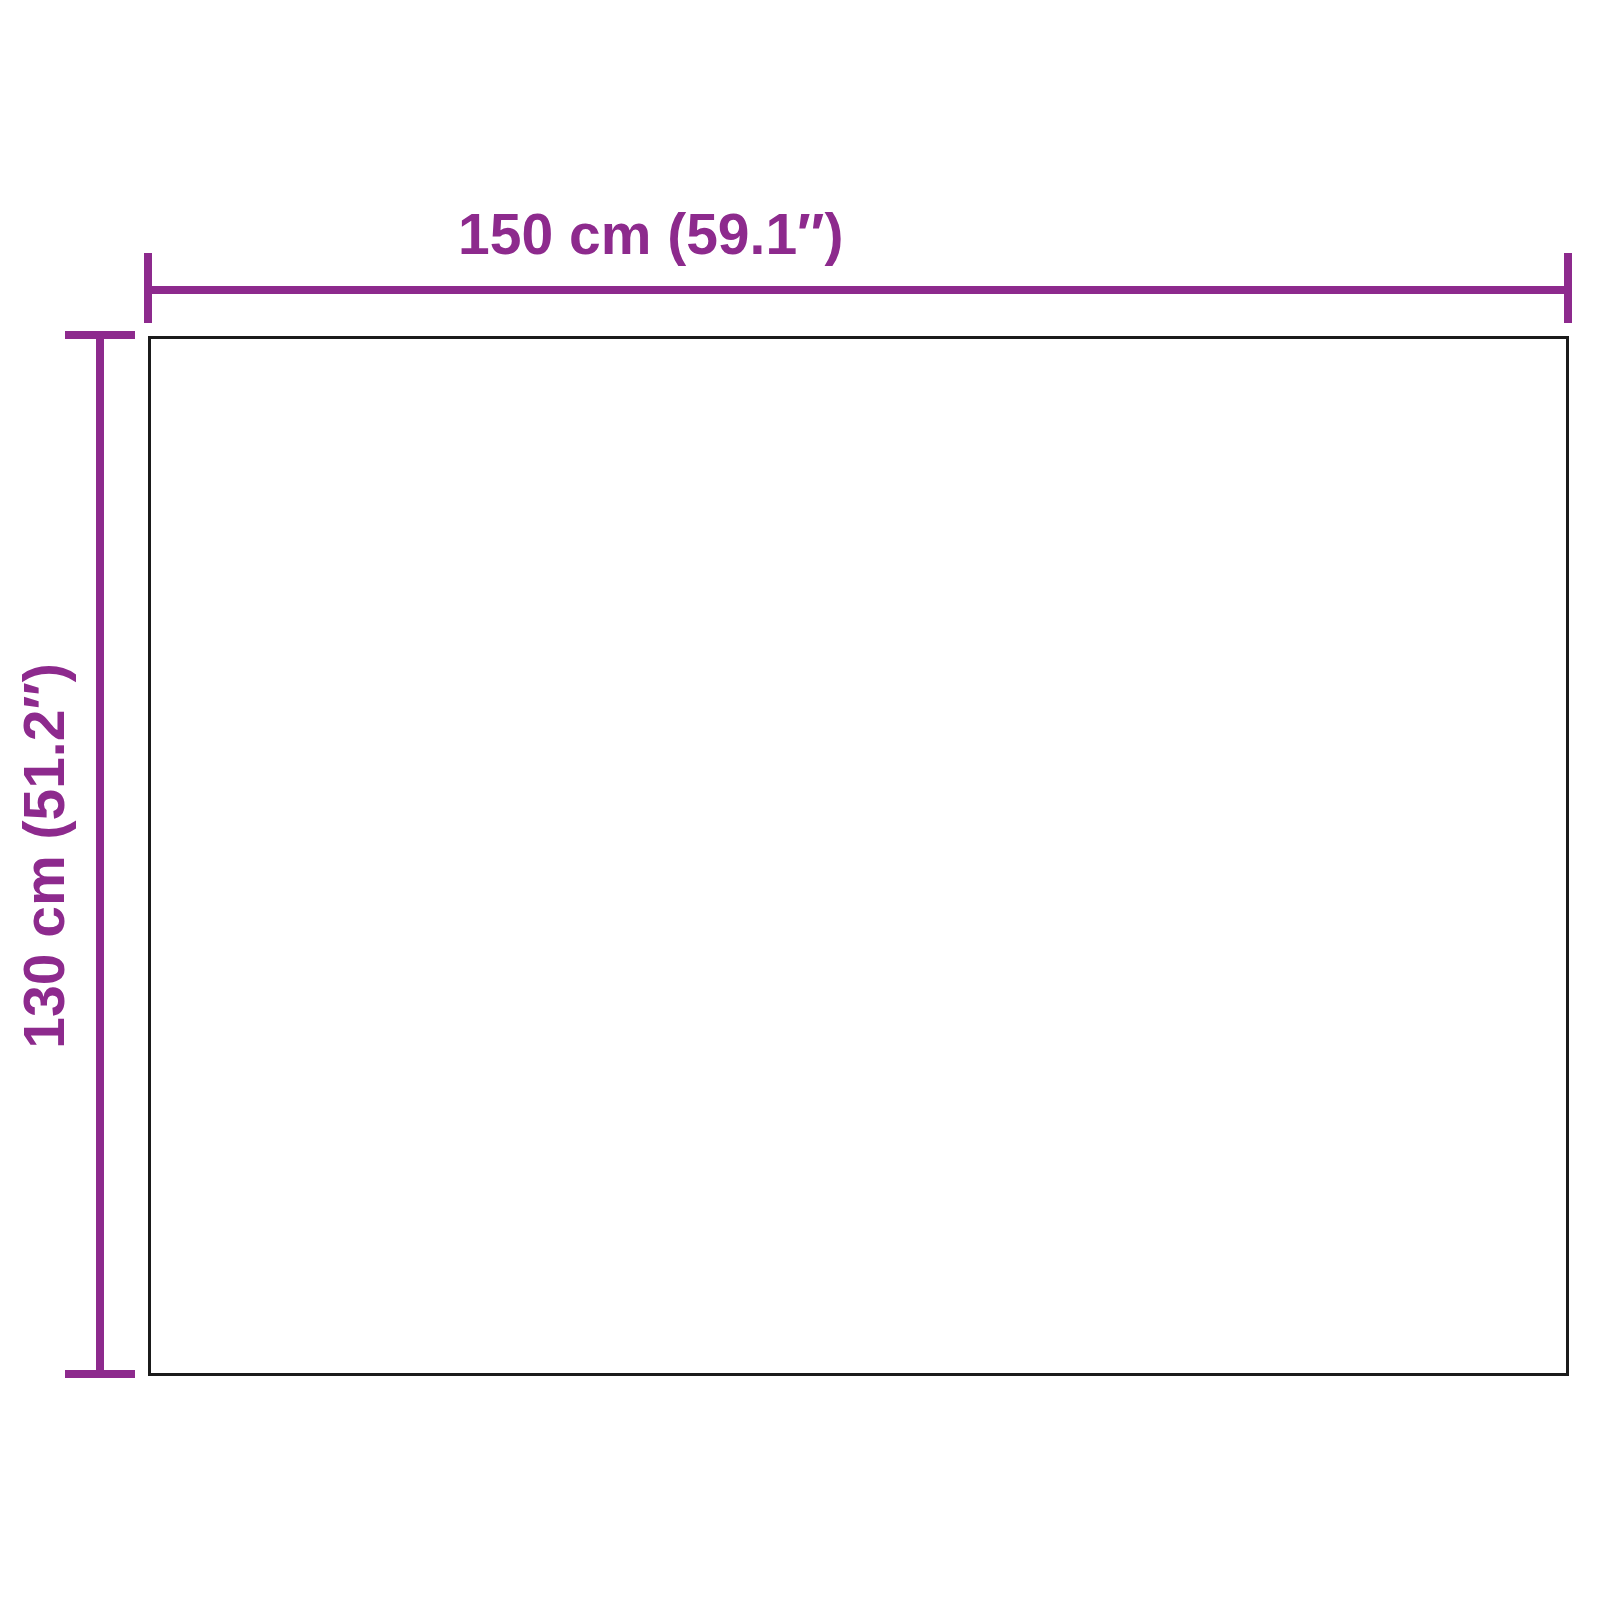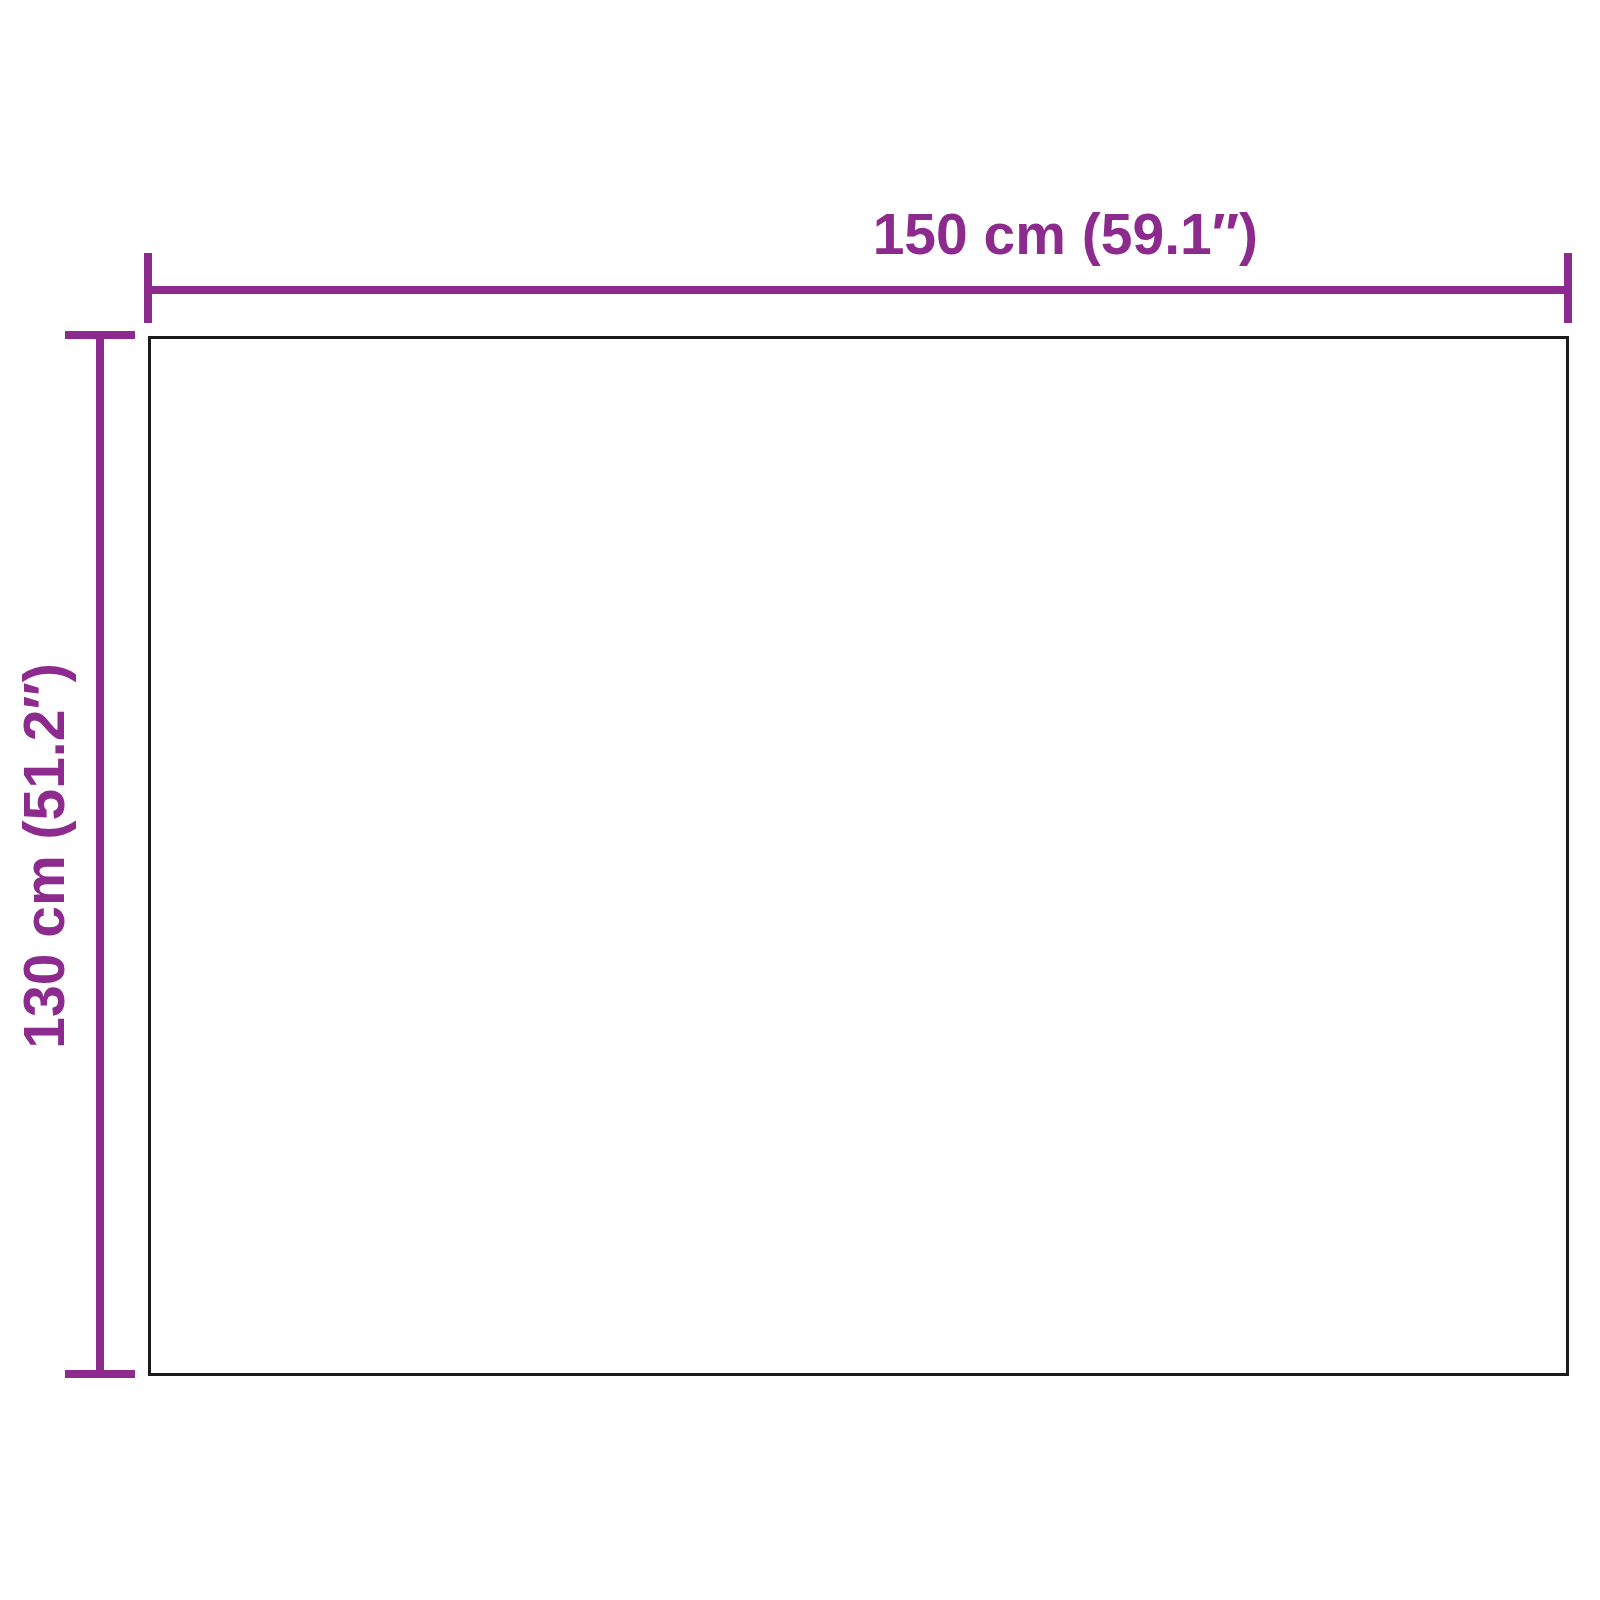--- a/index.html
+++ b/index.html
@@ -41,21 +41,21 @@
     width:8px; height:70px;
     background:var(--accent);
   }
   .h-tick.left{left:144px;}
   .h-tick.right{left:1564px;}
   .h-label{
     position:absolute;
     left:458px; top:198px;
     width:800px; height:72px;
     line-height:72px;
-    text-align:right;
+    text-align:left;
     font-size:57px;
     font-weight:bold;
     color:var(--accent);
     white-space:nowrap;
   }
   
   .v-line{
     position:absolute;
     left:96px; top:335px;
     width:8px; height:1040px;

